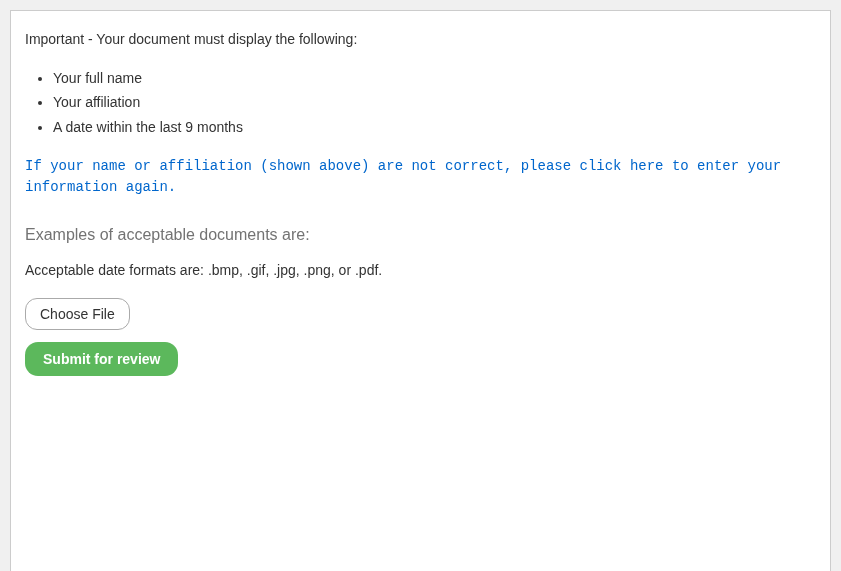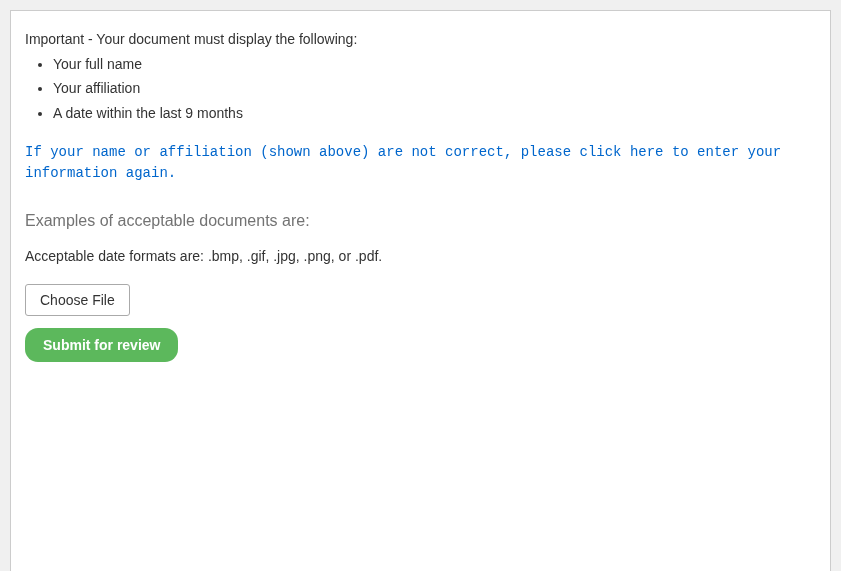--- a/index.html
+++ b/index.html
@@ -30,21 +30,21 @@
     .intro-text {
       font-size: 14px;
       color: #333333;
       margin-bottom: 18px;
       line-height: 1.5;
     }
 
     .important-label {
       font-size: 14px;
       color: #333333;
-      margin-bottom: 6px;
+      margin-bottom: 20px;
       font-weight: normal;
     }
 
     .bullet-list {
       list-style: disc;
       padding-left: 28px;
       margin-bottom: 18px;
     }
 
     .bullet-list li {
@@ -79,21 +79,21 @@
     }
 
     .choose-file-btn {
       display: inline-block;
       padding: 7px 14px;
       border: 1px solid #aaaaaa;
       background: #ffffff;
       color: #333333;
       font-size: 14px;
       cursor: pointer;
-      border-radius: 3px;
+      border-radius: 12px;
       margin-bottom: 12px;
     }
 
     .submit-btn {
       display: block;
       padding: 9px 18px;
       background: #5cb85c;
       color: #ffffff;
       font-size: 14px;
       cursor: pointer;

